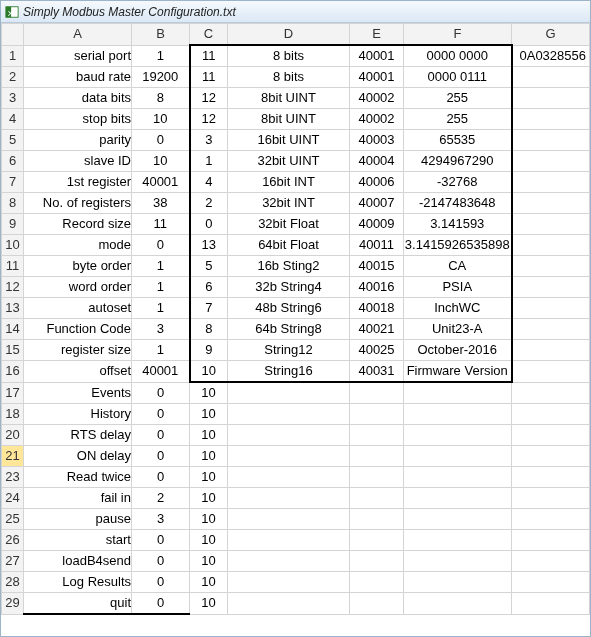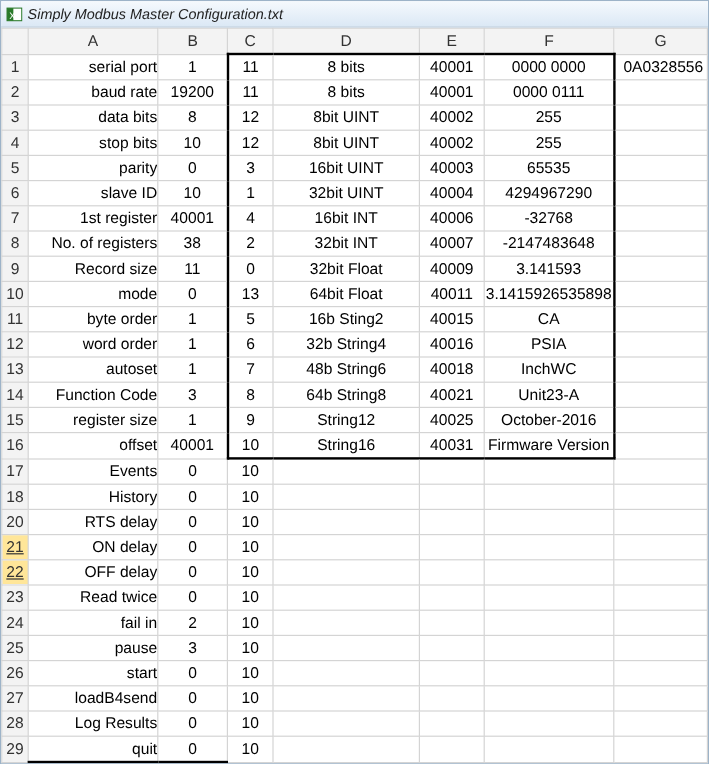--- a/index.html
+++ b/index.html
@@ -7,21 +7,21 @@
   .window { border: 1px solid #9db3c8; width: 591px; height: 637px; display: flex; flex-direction: column; }
   .titlebar { height: 22px; background: linear-gradient(#f5f9fd,#dbe8f5); border-bottom: 1px solid #b7c9db; display: flex; align-items: center; padding: 0 4px; gap: 4px; }
   .titlebar-icon { width: 14px; height: 14px; }
   .titlebar-text { font-size: 12px; color: #222; font-style: italic; }
   .sheet { flex: 1; overflow: auto; position: relative; }
   table { border-collapse: collapse; table-layout: fixed; }
   th, td { border: 1px solid #d4d4d4; height: 20px; line-height: 20px; font-size: 13px; color: #000; background: #fff; overflow: hidden; white-space: nowrap; text-overflow: clip; }
   th { background: #f3f3f3; font-weight: normal; text-align: center; color: #333; }
   .corner { background: #f3f3f3; }
   .rowhdr { background: #f3f3f3; text-align: center; width: 22px; min-width:22px; }
-  .rowhdr.sel { background: #ffe699; text-decoration: underline; }
+  .rowhdr.sel { background: #ffe699; }
   td.colA { width: 108px; padding-left: 4px; text-align: right; }
   td.colB { width: 58px; text-align: center; }
   td.colC { width: 38px; text-align: center; }
   td.colD { width: 122px; text-align: center; }
   td.colE { width: 54px; text-align: center; }
   td.colF { width: 108px; text-align: center; }
   td.colG { width: 78px; padding-left: 4px; text-align: center; }
   th.colA { width: 108px; } th.colB { width: 58px; } th.colC { width: 38px; }
   th.colD { width: 122px; } th.colE { width: 54px; } th.colF { width: 108px; } th.colG { width: 78px; }
   
@@ -253,30 +253,20 @@
             <th class="rowhdr sel">21</th>
             <td class="colA">ON delay</td>
             <td class="colB">0</td>
             <td class="colC">10</td>
             <td class="colD"></td>
             <td class="colE"></td>
             <td class="colF"></td>
             <td class="colG"></td>
           </tr>
           <tr>
-            <th class="rowhdr sel">22</th>
-            <td class="colA">OFF delay</td>
-            <td class="colB">0</td>
-            <td class="colC">10</td>
-            <td class="colD"></td>
-            <td class="colE"></td>
-            <td class="colF"></td>
-            <td class="colG"></td>
-          </tr>
-          <tr>
             <th class="rowhdr">23</th>
             <td class="colA">Read twice</td>
             <td class="colB">0</td>
             <td class="colC">10</td>
             <td class="colD"></td>
             <td class="colE"></td>
             <td class="colF"></td>
             <td class="colG"></td>
           </tr>
           <tr>

